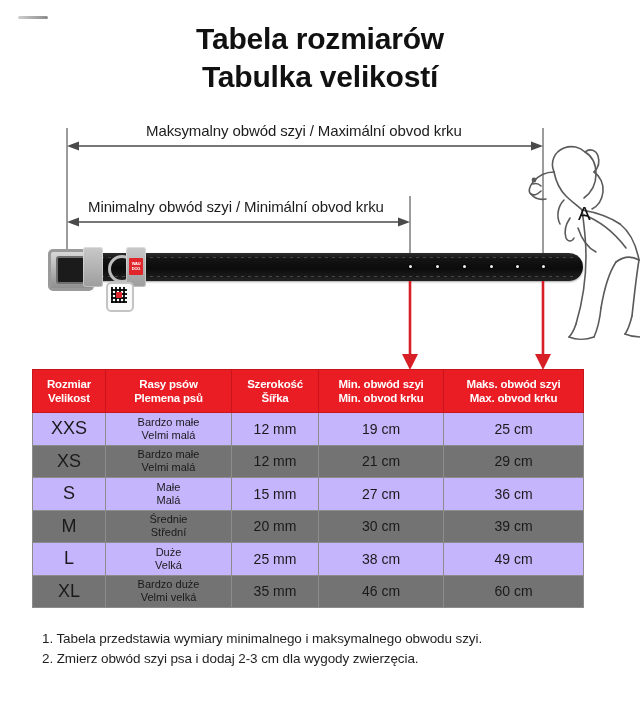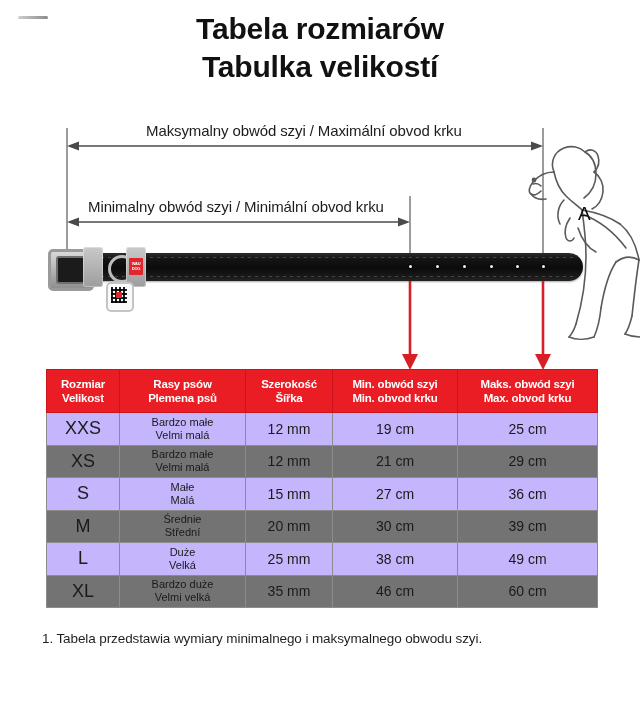--- a/index.html
+++ b/index.html
@@ -4,21 +4,21 @@
 <style>
   html,body{margin:0;padding:0;}
   body{
     width:640px;height:720px;background:#ffffff;
     font-family:"Liberation Sans", sans-serif;
     color:#1a1a1a;position:relative;overflow:hidden;
   }
   .page{position:relative;width:640px;height:720px;}
 
   
-  .titles{position:absolute;left:0;top:10px;width:640px;text-align:center;}
+  .titles{position:absolute;left:0;top:20px;width:640px;text-align:center;}
   .title-line{
     font-size:30px;font-weight:bold;letter-spacing:-0.2px;
     line-height:38px;color:#111111;
   }
 
   
   .dim-svg{position:absolute;left:0;top:0;width:640px;height:380px;}
   .dim-label{
     position:absolute;font-size:15px;color:#1c1c1c;
     white-space:nowrap;letter-spacing:-0.1px;
@@ -103,21 +103,21 @@
   .red-arrows{position:absolute;left:0;top:0;width:640px;height:380px;}
 
   
   .dog{position:absolute;left:520px;top:128px;width:120px;height:225px;}
   .dog-letter{
     position:absolute;left:578px;top:203px;font-size:19px;color:#111;
   }
 
   
   table{
-    position:absolute;left:46px;top:369px;width:551px;
+    position:absolute;left:32px;top:369px;width:551px;
     border-collapse:collapse;table-layout:fixed;
   }
   th,td{
     border:1px solid #8c8c8c;text-align:center;vertical-align:middle;
     padding:0;
   }
   thead th{
     background:#ea1c24;color:#ffffff;font-size:11.5px;font-weight:bold;
     line-height:14px;height:42px;border-color:#c8151c;letter-spacing:-0.2px;
   }
@@ -313,15 +313,16 @@
           </td>
           <td class="c-val">35 mm</td>
           <td class="c-val">46 cm</td>
           <td class="c-val">60 cm</td>
         </tr>
       </tbody>
   </table>
 
   <div class="notes">
     <div>1. Tabela przedstawia wymiary minimalnego i maksymalnego obwodu szyi.</div>
+    <div>2. Zmierz obwód szyi psa i dodaj 2-3 cm dla wygody zwierzęcia.</div>
   </div>
 
 </div>
 
 </body></html>

